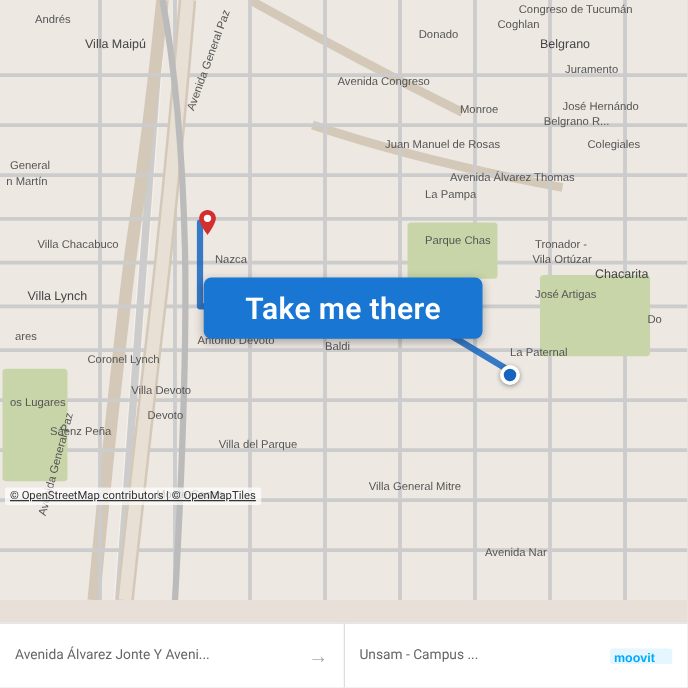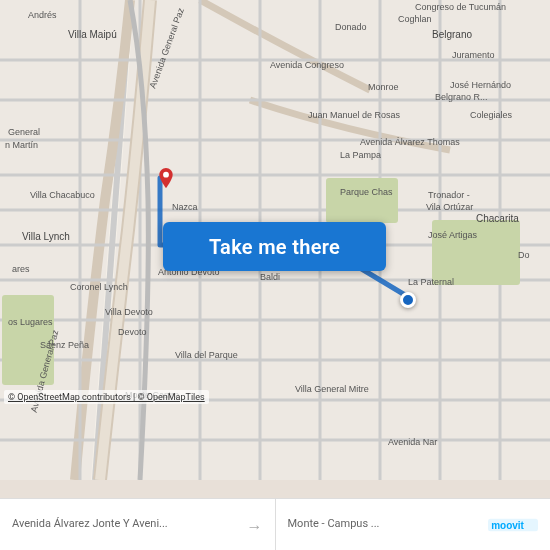--- a/index.html
+++ b/index.html
@@ -79,21 +79,21 @@
       display: flex;
       align-items: center;
       justify-content: center;
       cursor: pointer;
       z-index: 100;
       box-shadow: 0 2px 8px rgba(0,0,0,0.3);
     }
 
     #take-me-there-btn span {
       color: white;
-      font-size: 20px;
+      font-size: 24px;
       font-weight: 600;
       letter-spacing: 0.3px;
     }
 
     
     .attribution {
       position: absolute;
       bottom: 76px;
       left: 4px;
       font-size: 9px;
@@ -250,21 +250,21 @@
 <div id="bottom-bar">
   <div class="bottom-section">
     <div class="bottom-section-text">
       <div class="bottom-label">Avenida Álvarez Jonte Y Aveni...</div>
     </div>
 
     <span style="font-size:16px; color:#aaa; margin-left:4px;">→</span>
   </div>
   <div class="bottom-section">
     <div class="bottom-section-text">
-      <div class="bottom-label">Monte - Campus ...</div>
+      <div class="bottom-label">Unsam - Campus ...</div>
     </div>
 
     <svg class="moovit-logo" viewBox="0 0 80 30" xmlns="http://www.w3.org/2000/svg">
       <rect x="0" y="5" width="80" height="20" rx="4" fill="#00AAFF" opacity="0.1"></rect>
       <text x="5" y="22" font-size="16" font-weight="bold" font-family="Arial" fill="#00AAFF">moovit</text>
     </svg>
   </div>
 </div>
 
 </body></html>

